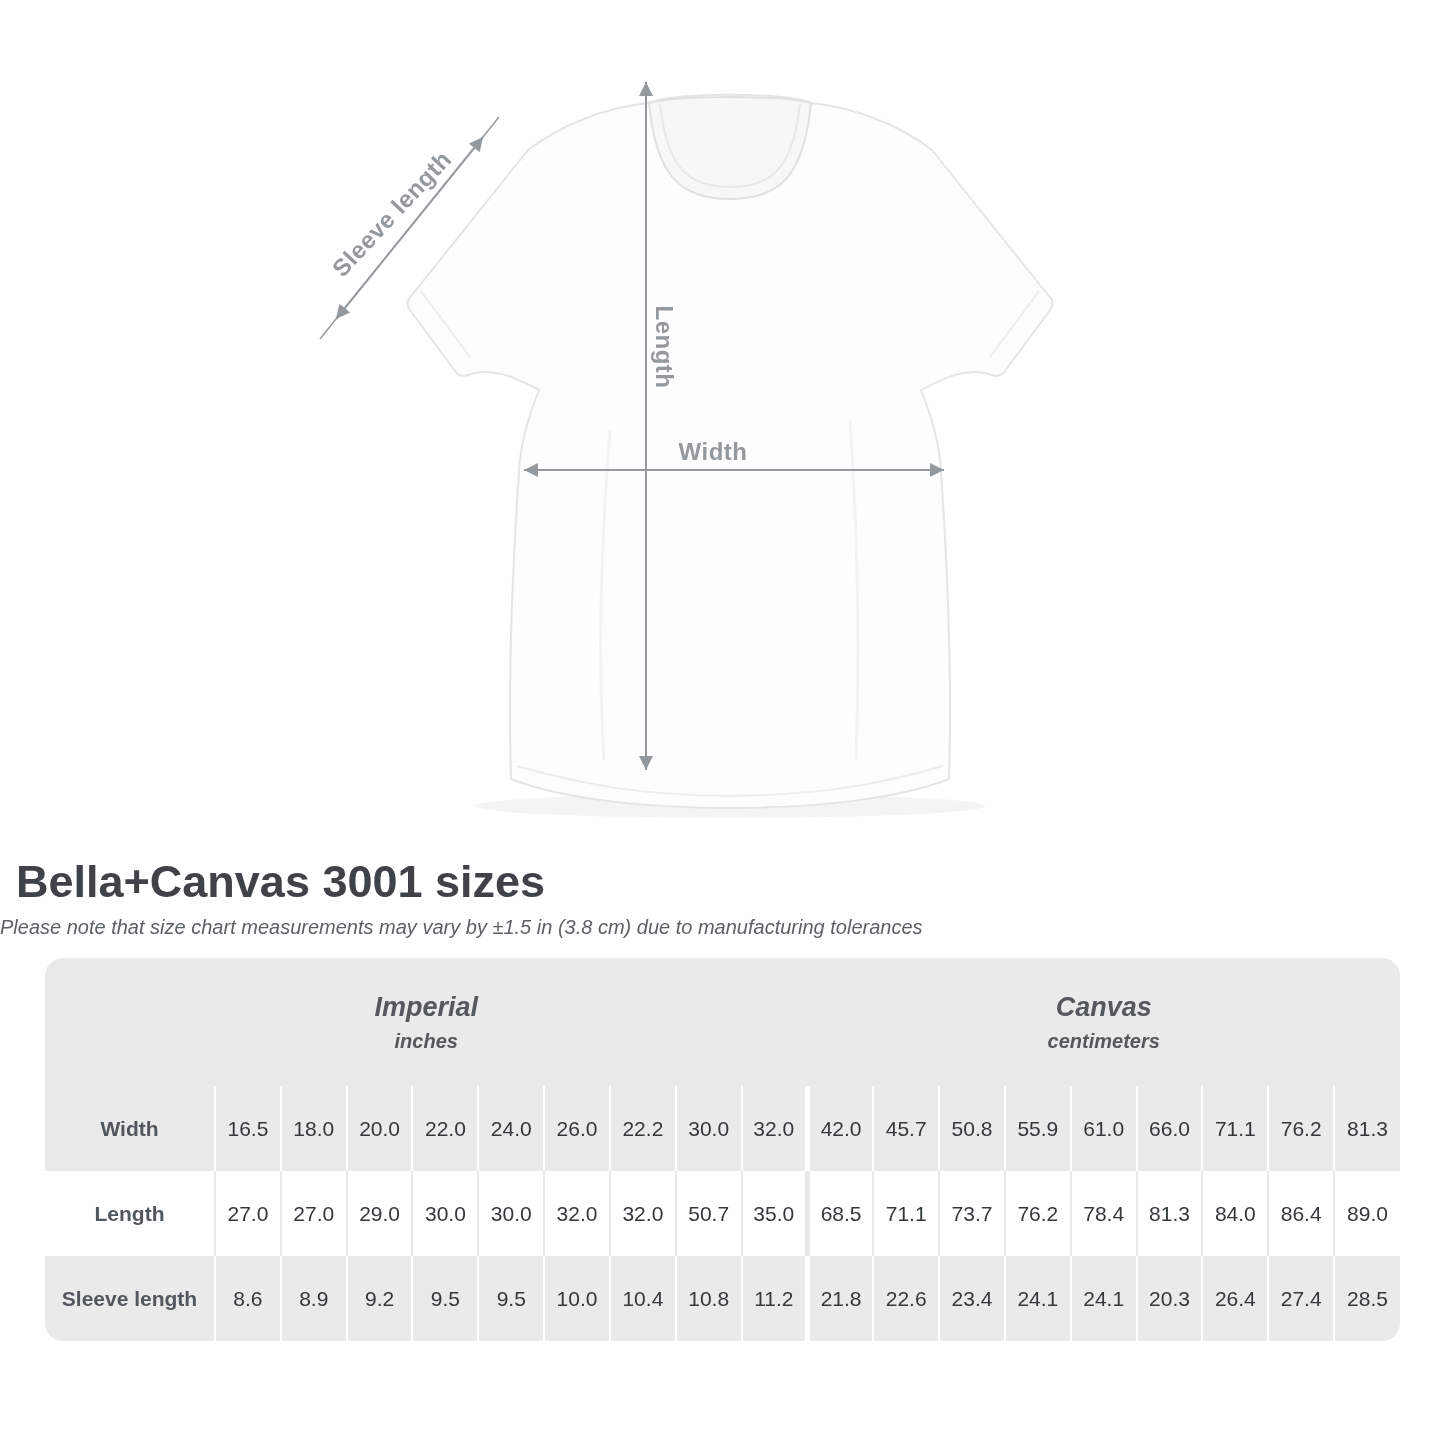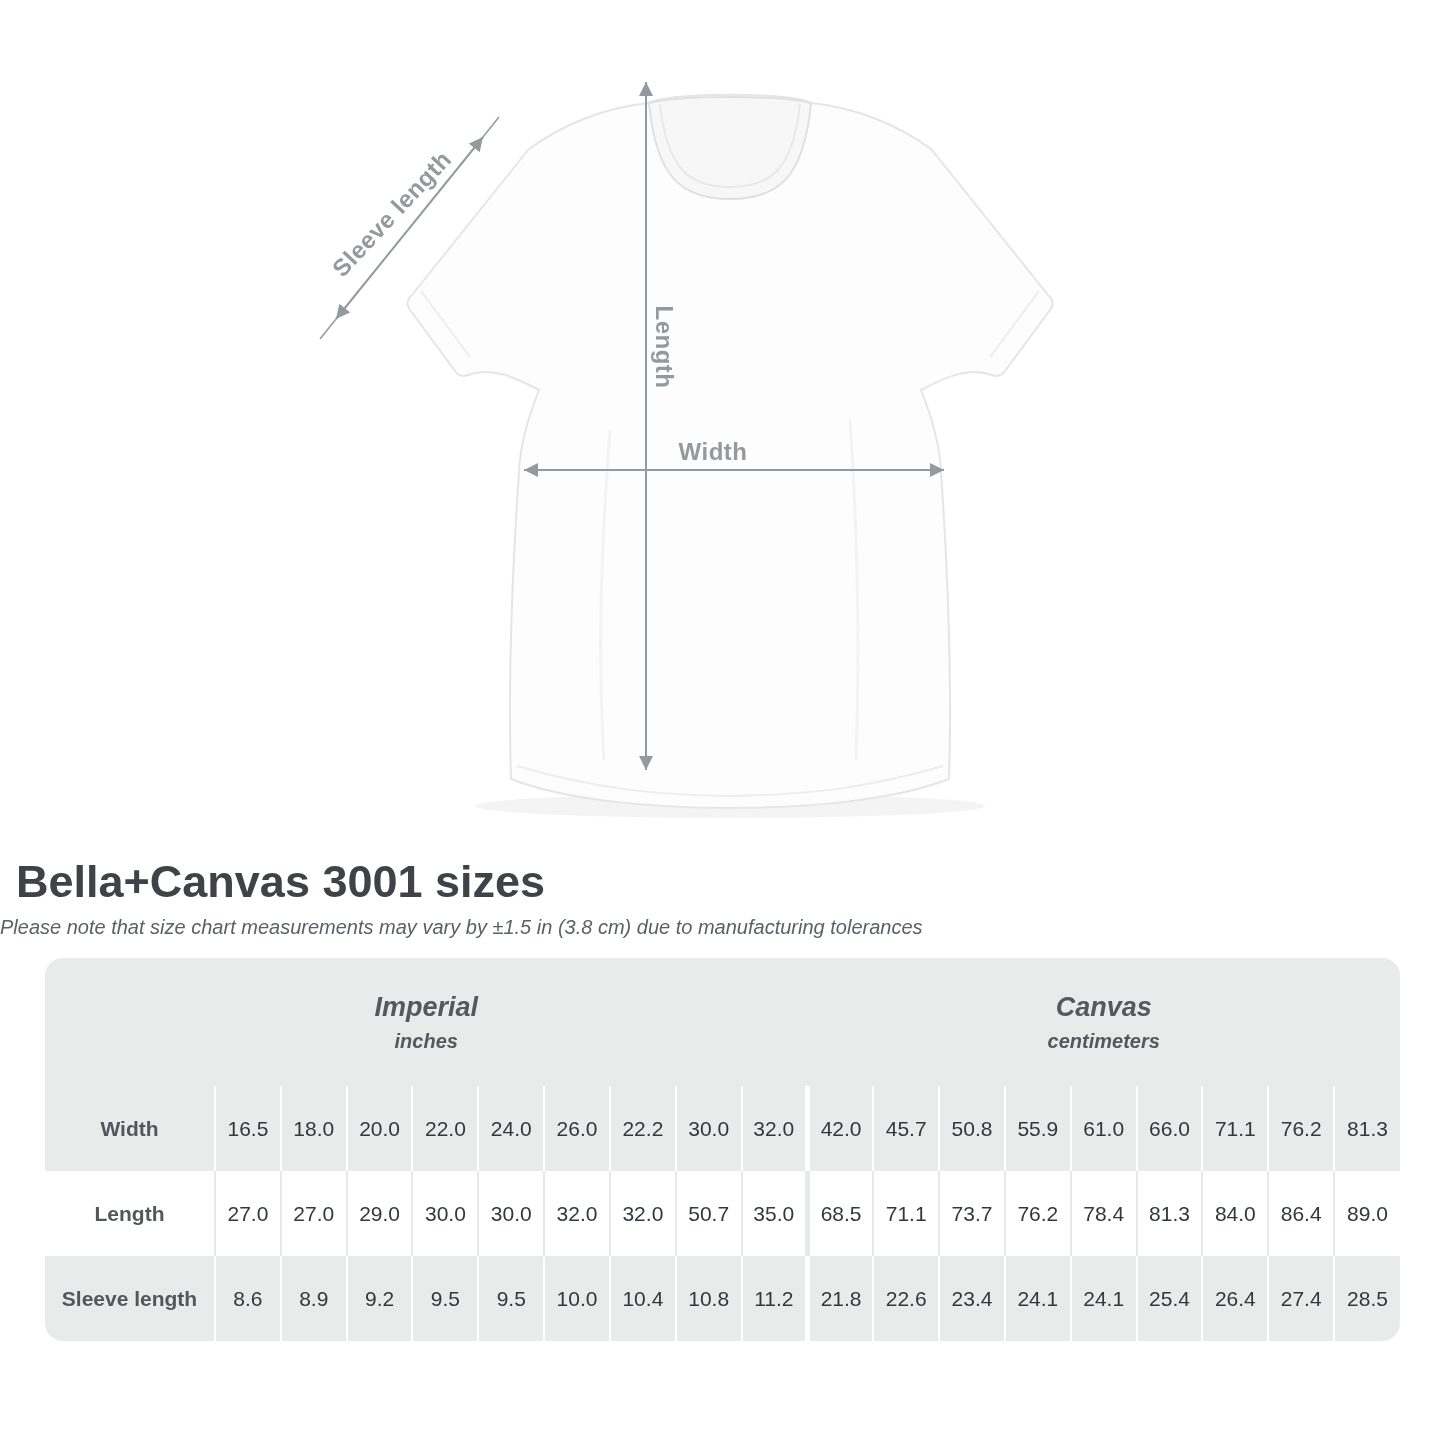--- a/index.html
+++ b/index.html
@@ -188,21 +188,21 @@
           <td class="v sep">9.5</td>
           <td class="v sep">10.0</td>
           <td class="v sep">10.4</td>
           <td class="v sep">10.8</td>
           <td class="v sep">11.2</td>
           <td class="v msep">21.8</td>
           <td class="v sep">22.6</td>
           <td class="v sep">23.4</td>
           <td class="v sep">24.1</td>
           <td class="v sep">24.1</td>
-          <td class="v sep">25.4</td>
+          <td class="v sep">20.3</td>
           <td class="v sep">26.4</td>
           <td class="v sep">27.4</td>
           <td class="v sep">28.5</td>
         </tr>
       </tbody>
     </table>
   </div>
 
 </div>
 

